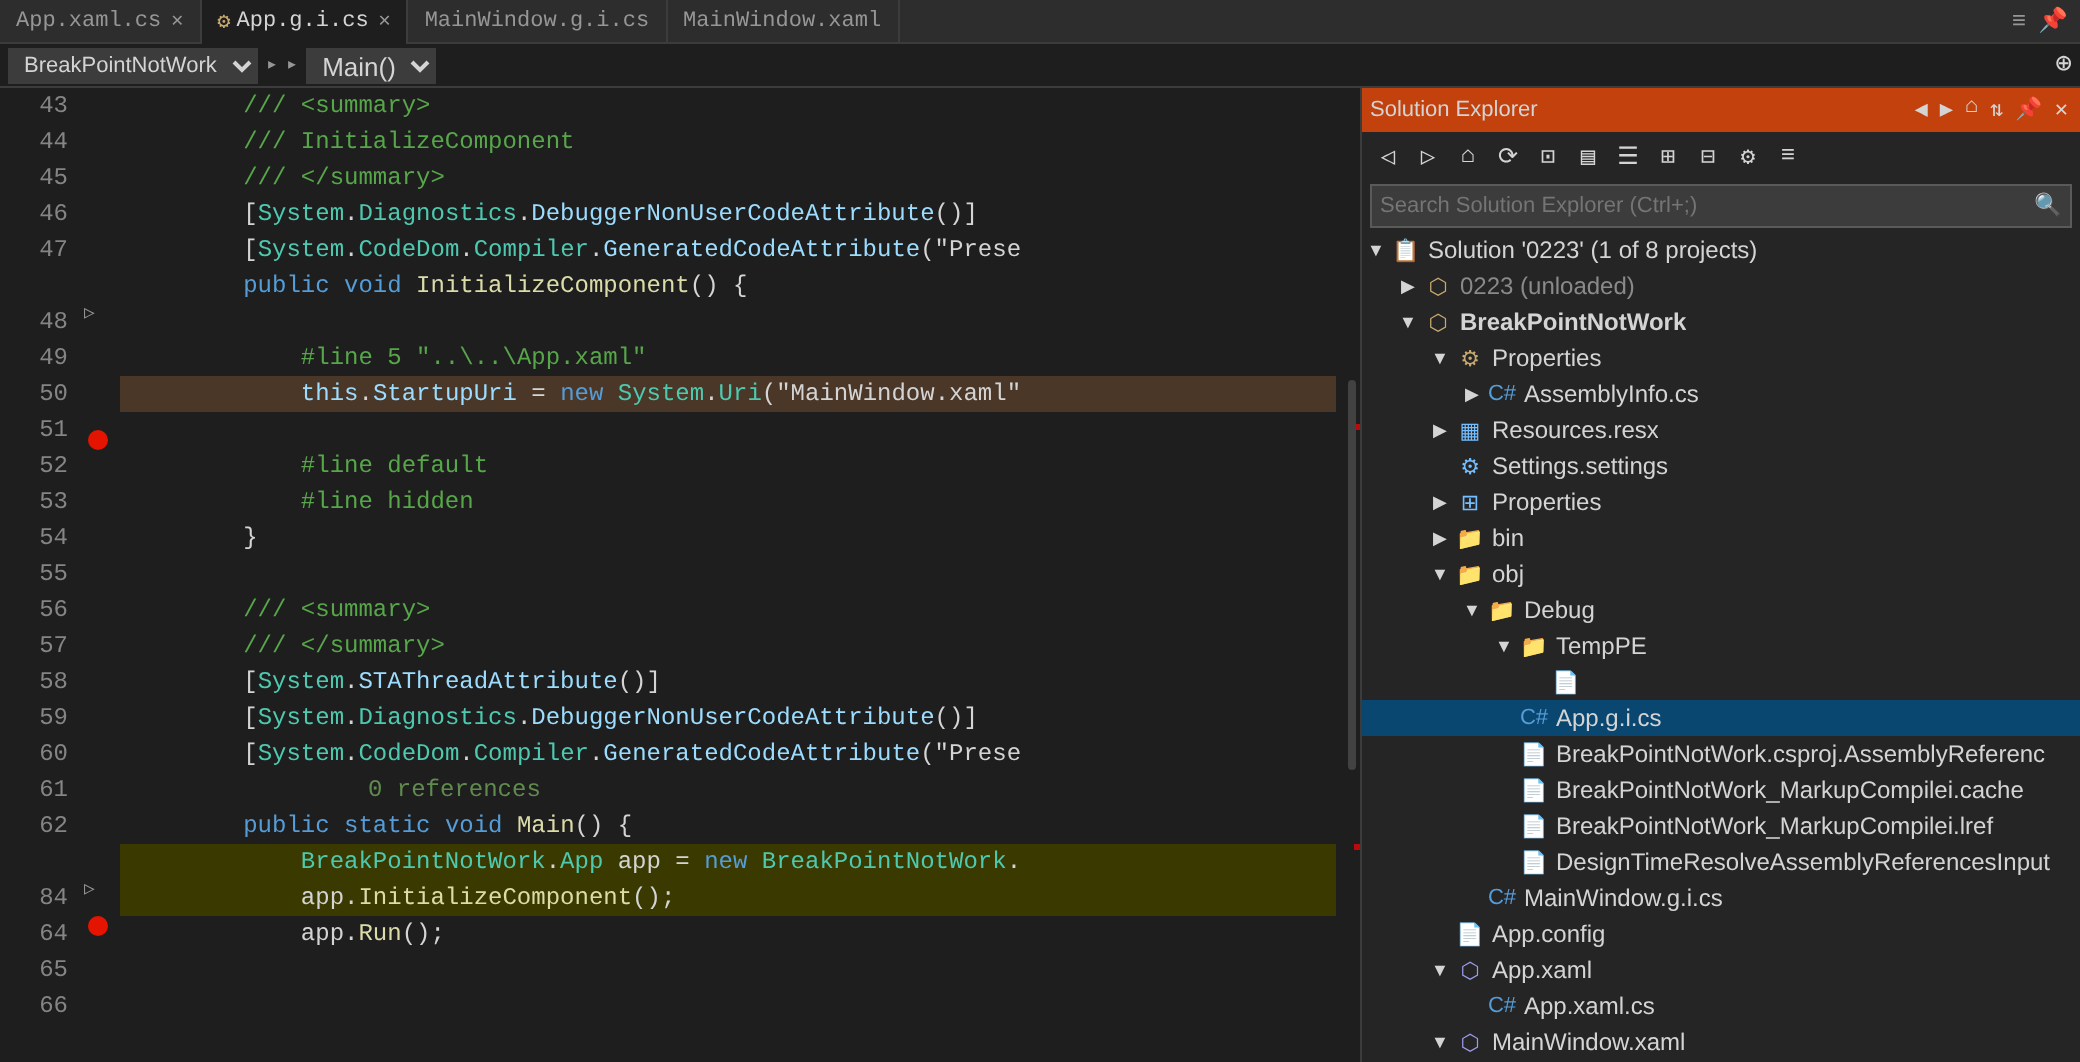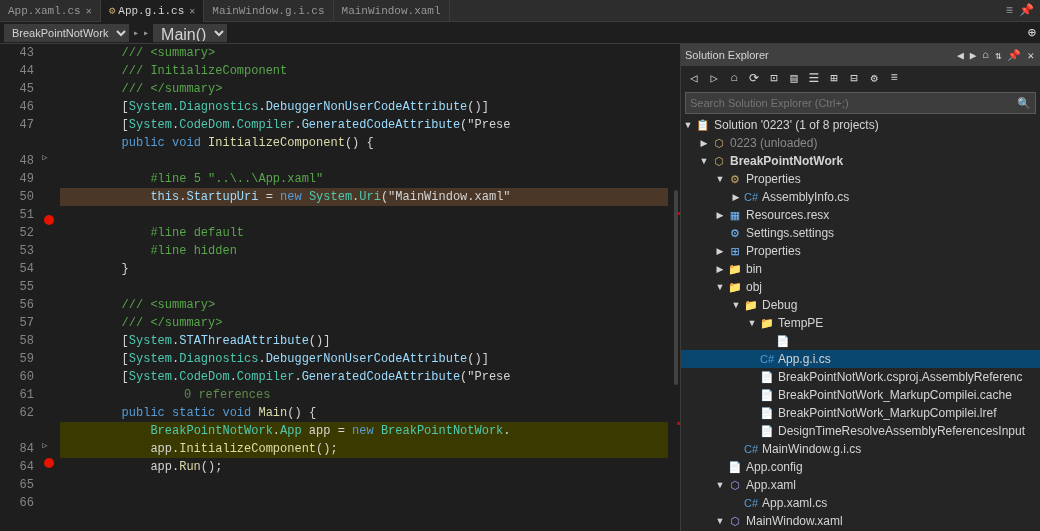--- a/index.html
+++ b/index.html
@@ -190,21 +190,21 @@
       background: #252526;
       flex-shrink: 0;
       display: flex;
       flex-direction: column;
       border-left: 1px solid #3c3c3c;
     }
     .se-title-bar {
       display: flex;
       align-items: center;
       padding: 2px 4px;
-      background: #404040;
+      background: #c2410c;
       height: 22px;
       flex-shrink: 0;
     }
     .se-title {
       color: #d4d4d4;
       font-size: 11px;
       font-family: 'Segoe UI', sans-serif;
       flex: 1;
     }
     .se-title-icons {
@@ -328,21 +328,21 @@
     <span class="tab-action-btn">📌</span>
   </div>
 </div>
 
 <div class="location-bar">
   <select class="location-dropdown" style="background:#3c3c3c;border:none;color:#d4d4d4;font-size:11px;height:18px;cursor:pointer;">
     <option>BreakPointNotWork</option>
   </select>
   <span style="color:#969696; font-size:10px;">▸</span>
   <span style="color:#969696; font-size:10px;">▸</span>
-  <select class="location-dropdown" style="background:#3c3c3c;border:none;color:#d4d4d4;font-size:16px;height:18px;cursor:pointer;">
+  <select class="location-dropdown" style="background:#3c3c3c;border:none;color:#d4d4d4;font-size:13px;height:18px;cursor:pointer;">
     <option>Main()</option>
   </select>
   <div class="location-spacer"></div>
   <span class="location-plus">⊕</span>
 </div>
 
 <div class="main-area">
 
   <div class="code-editor">
     <div class="code-content">

